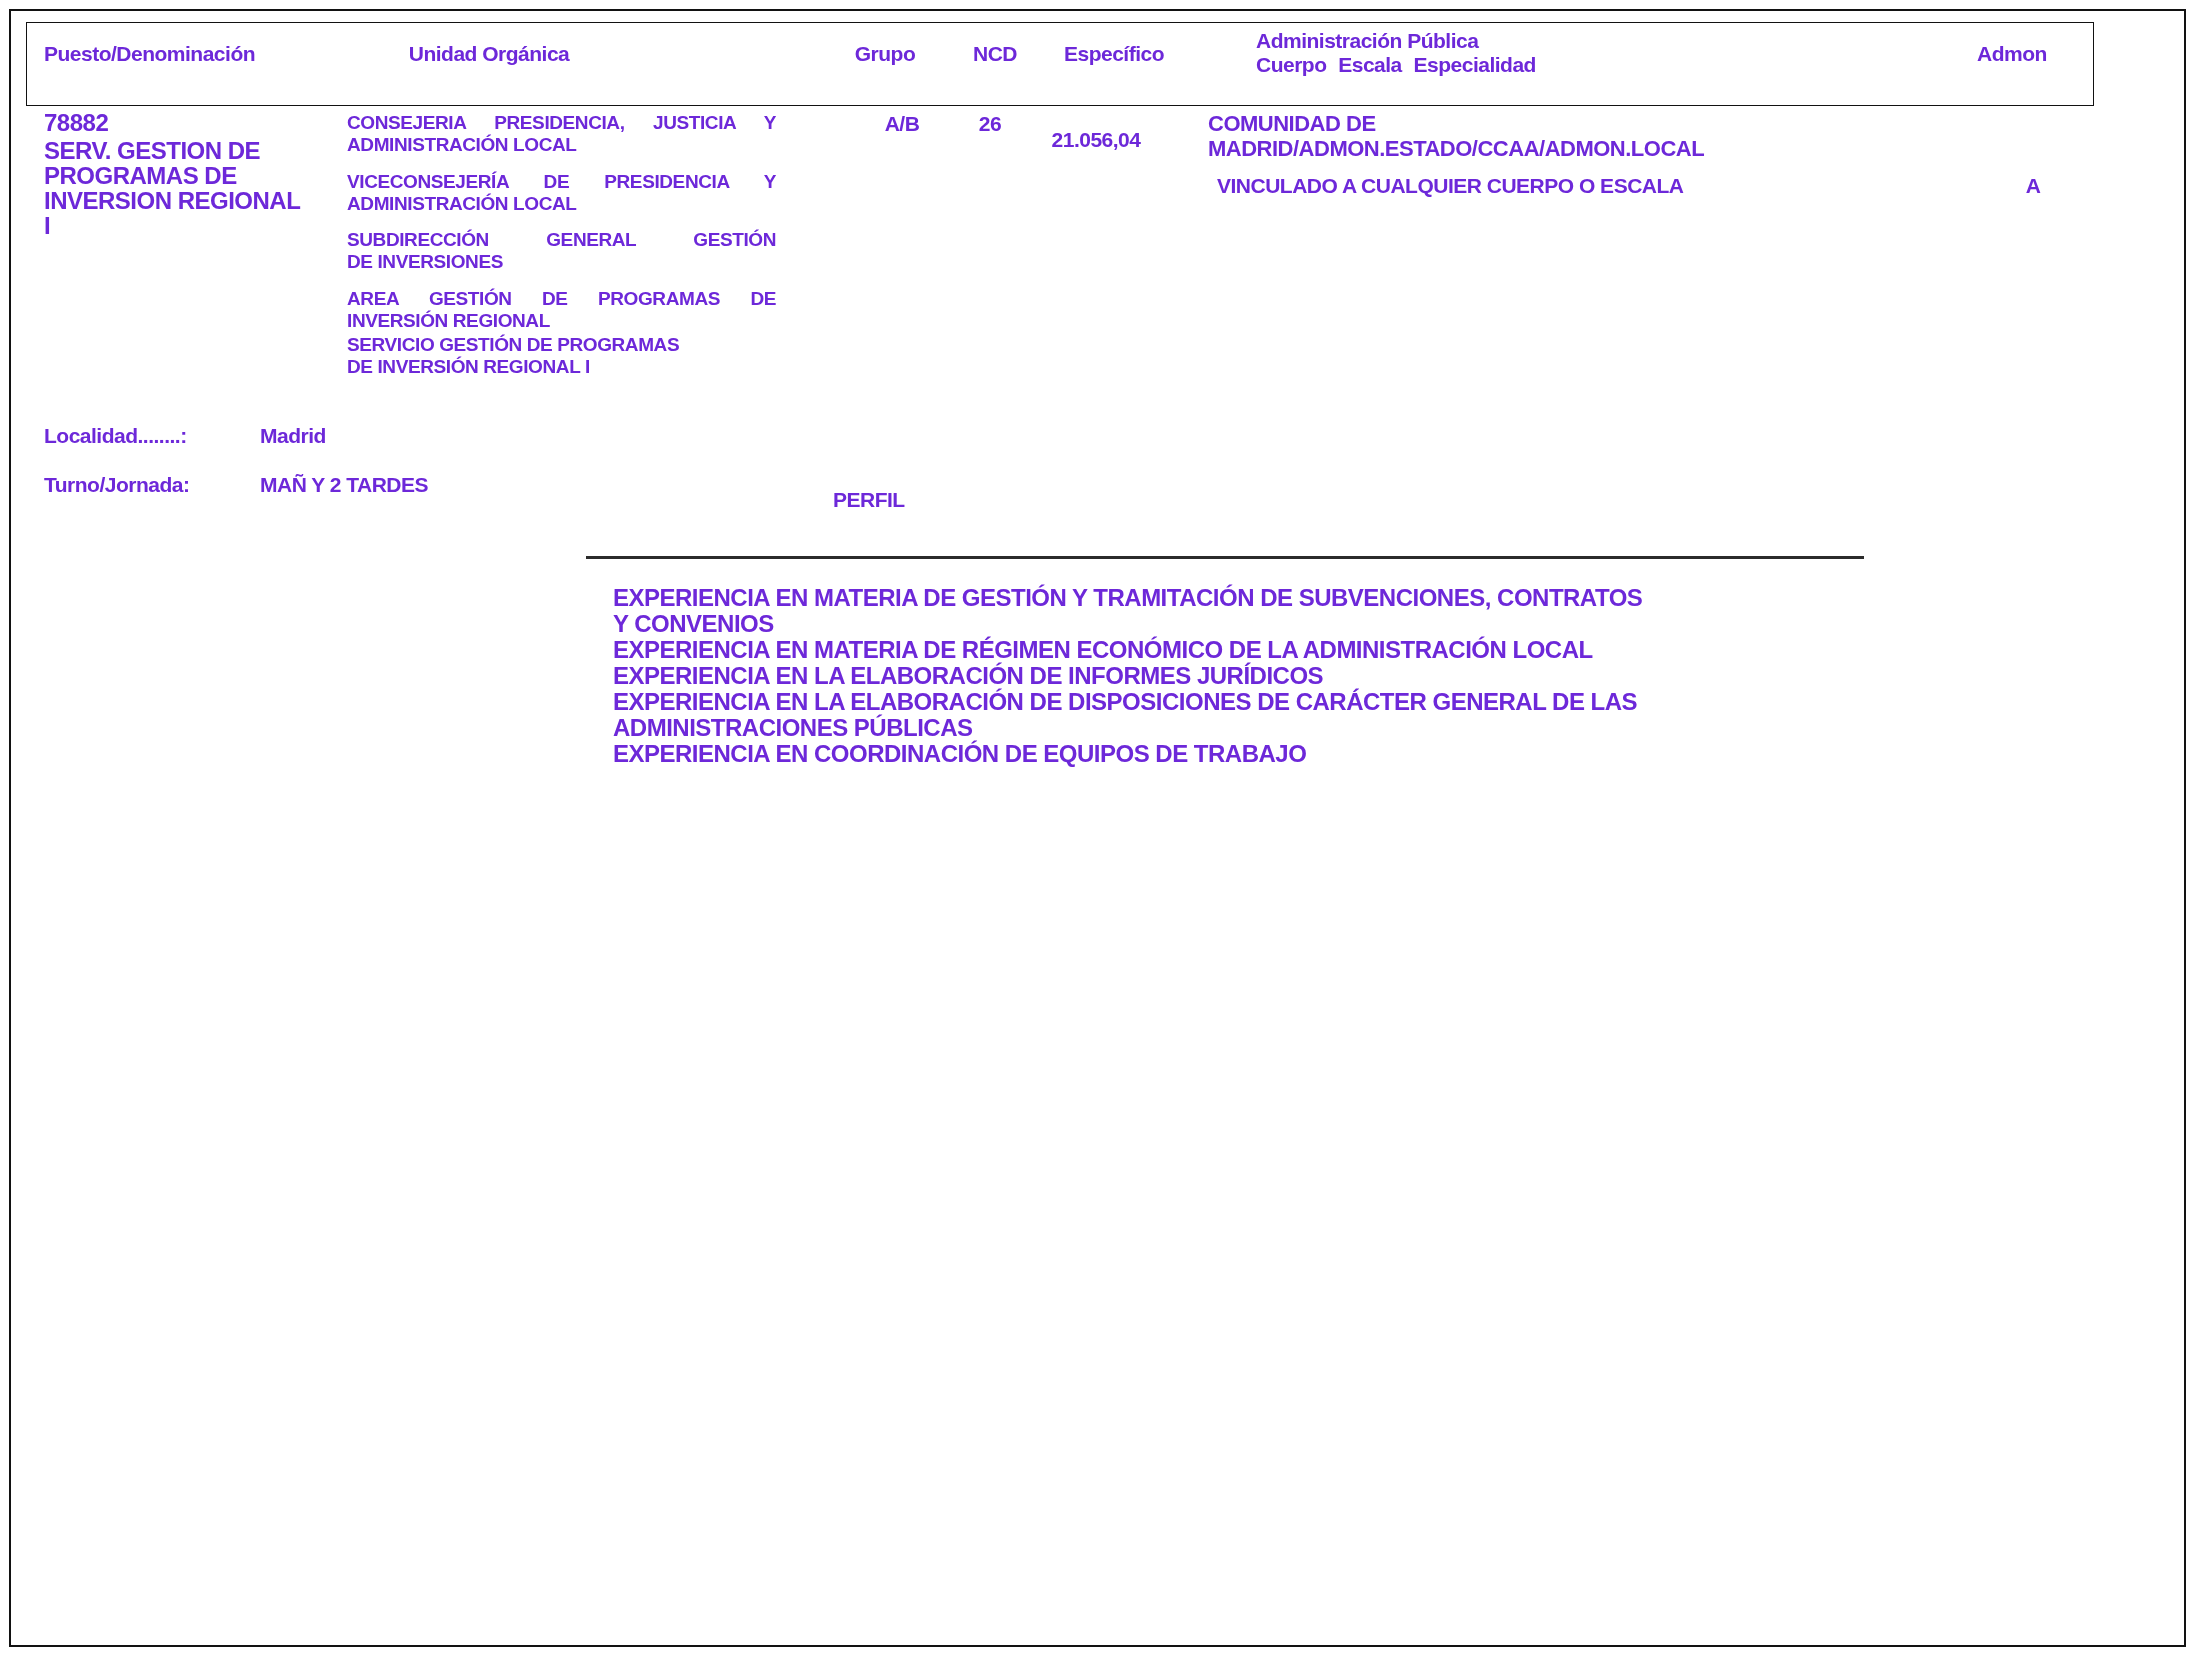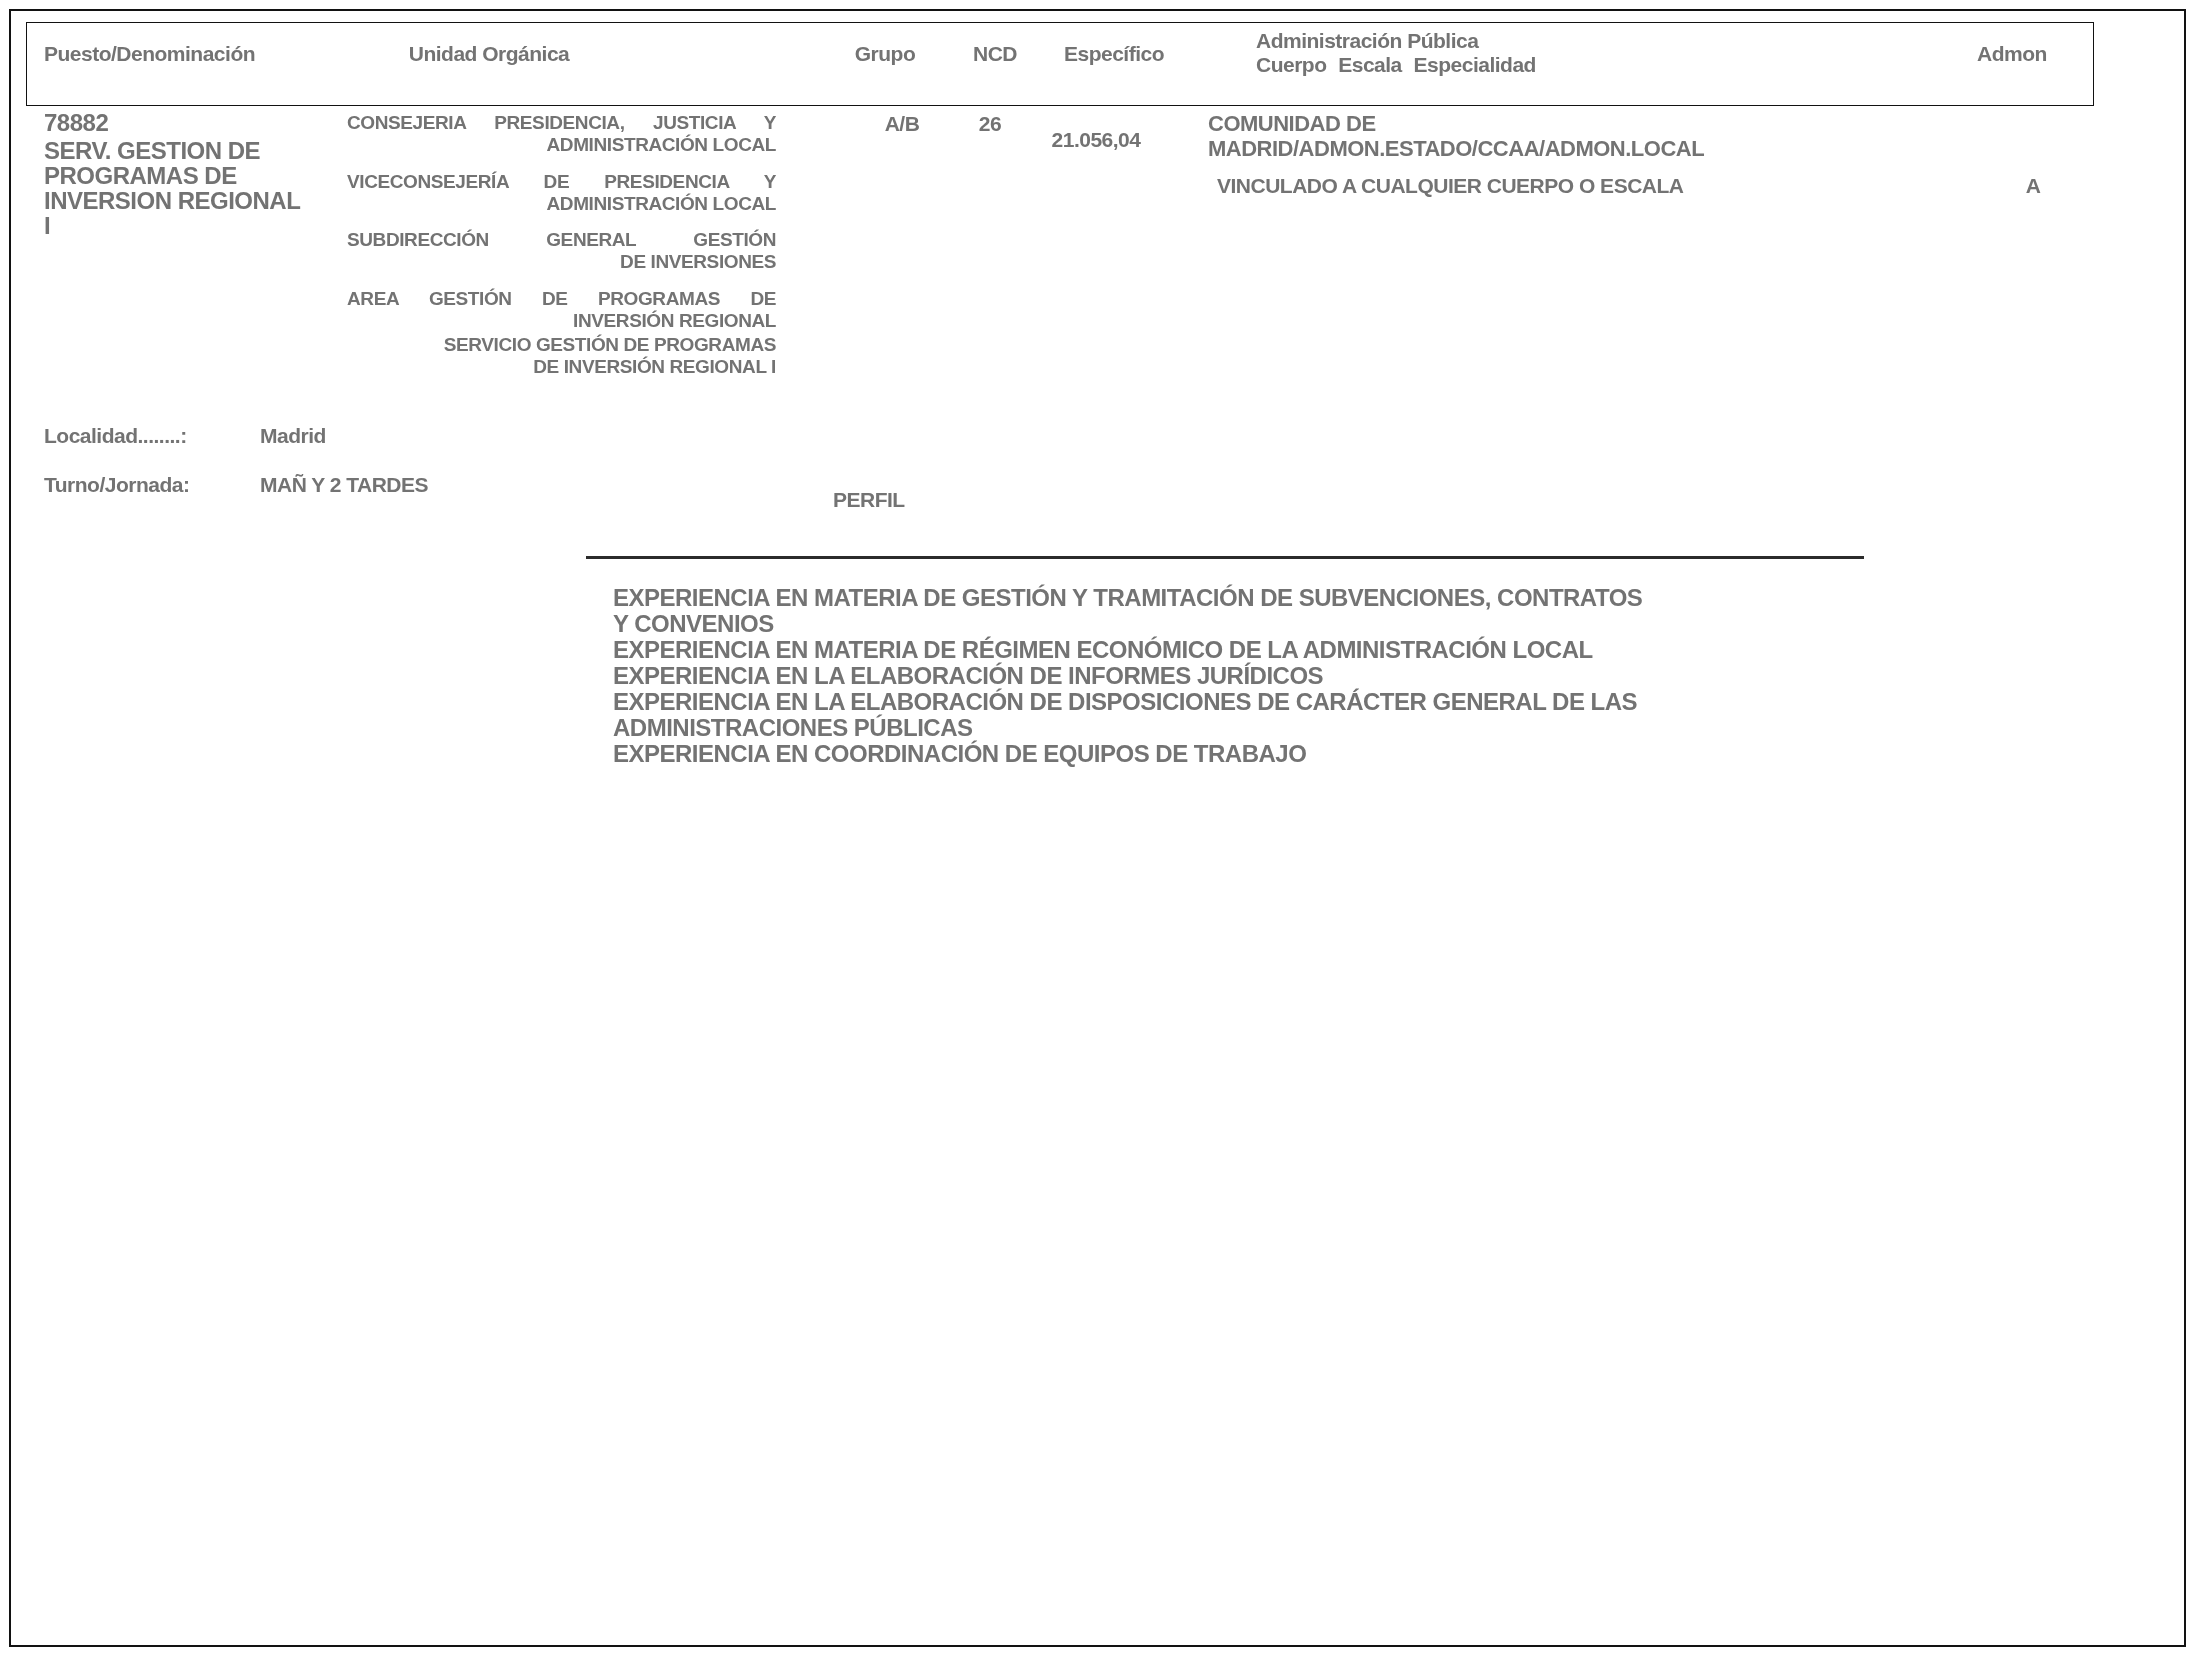--- a/index.html
+++ b/index.html
@@ -4,21 +4,21 @@
 <style>
   html, body { margin: 0; padding: 0; background: #ffffff; }
   .page {
     position: relative;
     width: 2208px;
     height: 1664px;
     background: #ffffff;
     overflow: hidden;
     font-family: "Liberation Sans", "DejaVu Sans", sans-serif;
     font-weight: 700;
-    color: #737373;
+    color: #6d28d9;
   }
   .abs { position: absolute; white-space: nowrap; }
   .ctr { transform: translateX(-50%); }
   .pre { white-space: pre-line; }
 
   .page-border {
     position: absolute;
     left: 9.2px; top: 9.2px;
     width: 2177px; height: 1638px;
     border: 2.8px solid #121212;
@@ -51,21 +51,21 @@
     width: 429px;
   }
   .uo-p {
     margin: 0 0 14.7px 0;
     font-size: 19px;
     line-height: 22px;
     letter-spacing: -0.4px;
   }
   .uo-p.tight { margin-bottom: 1.8px; }
   .uo-p:last-child { margin-bottom: 0; }
-  .uo-line { text-align: right; }
+  .uo-line { text-align: left; }
   .uo-line.j { text-align: justify; text-align-last: justify; }
 
   .perfil-rule {
     position: absolute;
     left: 586px; top: 556px;
     width: 1278px; height: 2.8px;
     background: #2b2b2b;
   }
   .perfil-list {
     position: absolute;

